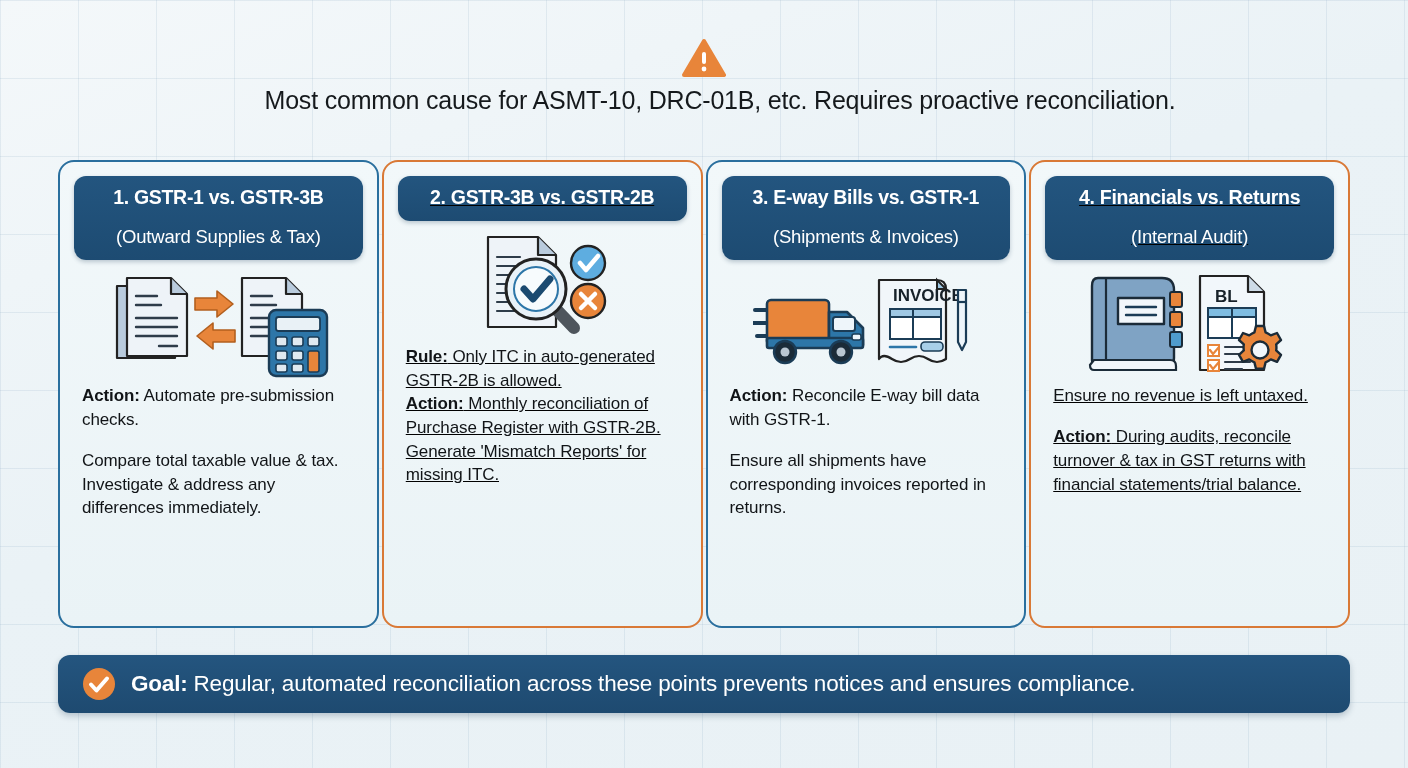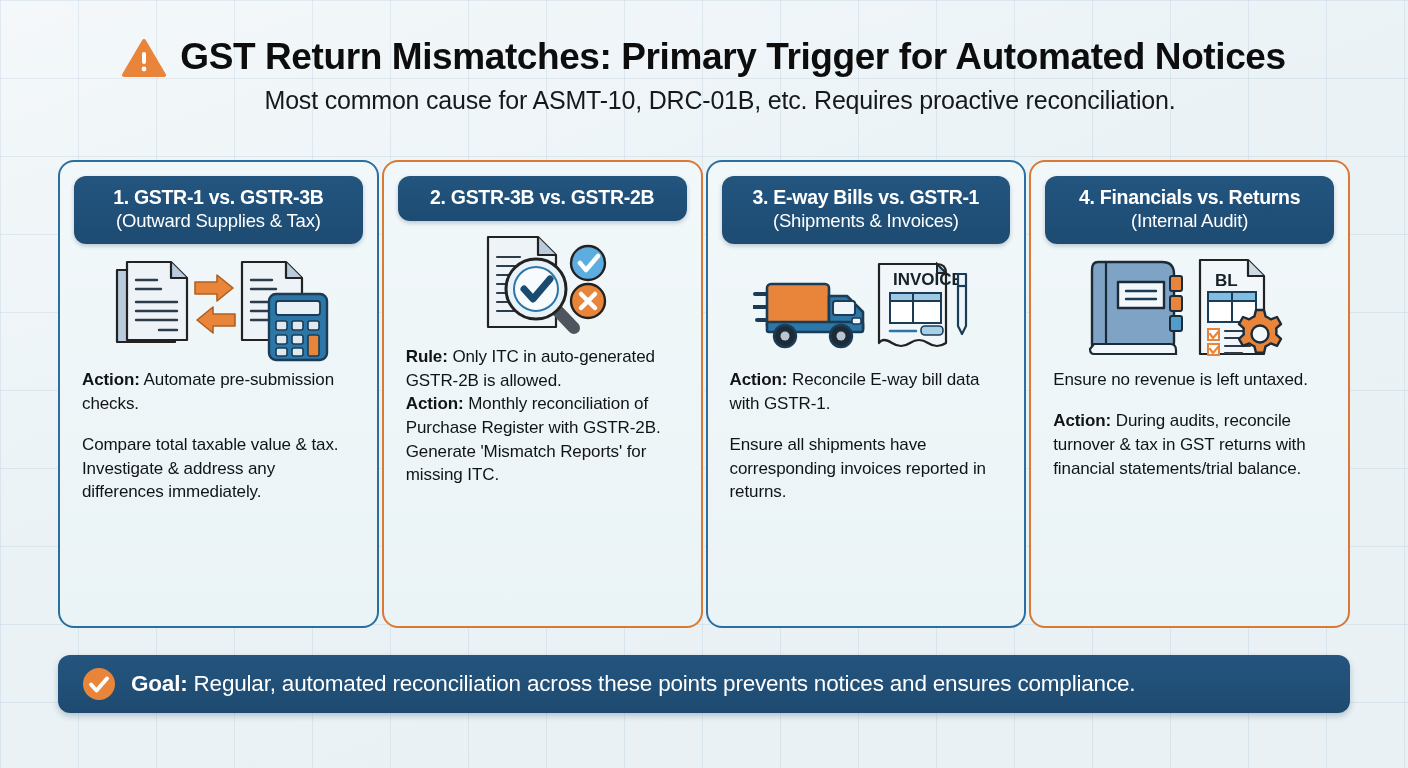--- a/index.html
+++ b/index.html
@@ -73,41 +73,41 @@
     position: relative;
     flex: 1 1 0;
     border-radius: 16px;
     background: linear-gradient(180deg, #f2f8fa 0%, #eaf3f6 100%);
     box-sizing: border-box;
     padding: 14px 14px 10px 14px;
     display: flex;
     flex-direction: column;
   }
   .card.blue  { border: 2px solid #2a6f9e; }
-  .card.orange{ border: 2px solid #d97936; }
+  .card.orange{ border: 2px solid #d97936; text-decoration: underline; }
 
   .card-head {
     background: linear-gradient(180deg, #23557f 0%, #1d4b72 100%);
     border-radius: 12px;
     color: #ffffff;
     text-align: center;
     padding: 10px 8px 12px 8px;
     box-shadow: 0 2px 4px rgba(20,50,80,0.25);
   }
   .card-head .line1 {
     font-size: 19.5px;
     font-weight: bold;
     letter-spacing: -0.3px;
     white-space: nowrap;
   }
   .card-head .line2 {
     font-size: 18.5px;
     font-weight: normal;
     letter-spacing: -0.2px;
-    margin-top: 1px;
+    margin-top: 17px;
     white-space: nowrap;
   }
 
   .card-art {
     height: 120px;
     display: flex;
     align-items: center;
     justify-content: center;
     margin-top: 4px;
   }
@@ -153,21 +153,20 @@
 
 <div class="canvas">
 
   <div class="header">
     <div class="title-row">
       <svg class="warn-icon" width="44" height="40" viewBox="0 0 44 40">
         <path d="M22 3 L42 37 L2 37 Z" fill="#e8853a" stroke="#e8853a" stroke-width="4" stroke-linejoin="round"></path>
         <rect x="20" y="14" width="4" height="12" rx="2" fill="#ffffff"></rect>
         <circle cx="22" cy="31" r="2.4" fill="#ffffff"></circle>
       </svg>
-      <div class="title">GST Return Mismatches: Primary Trigger for Automated Notices</div>
     </div>
     <div class="subtitle">Most common cause for ASMT-10, DRC-01B, etc. Requires proactive reconciliation.</div>
   </div>
 
   <div class="cards">
 
     <div class="card blue">
       <div class="card-head">
         <div class="line1">1. GSTR-1 vs. GSTR-3B</div>
         <div class="line2">(Outward Supplies &amp; Tax)</div>

